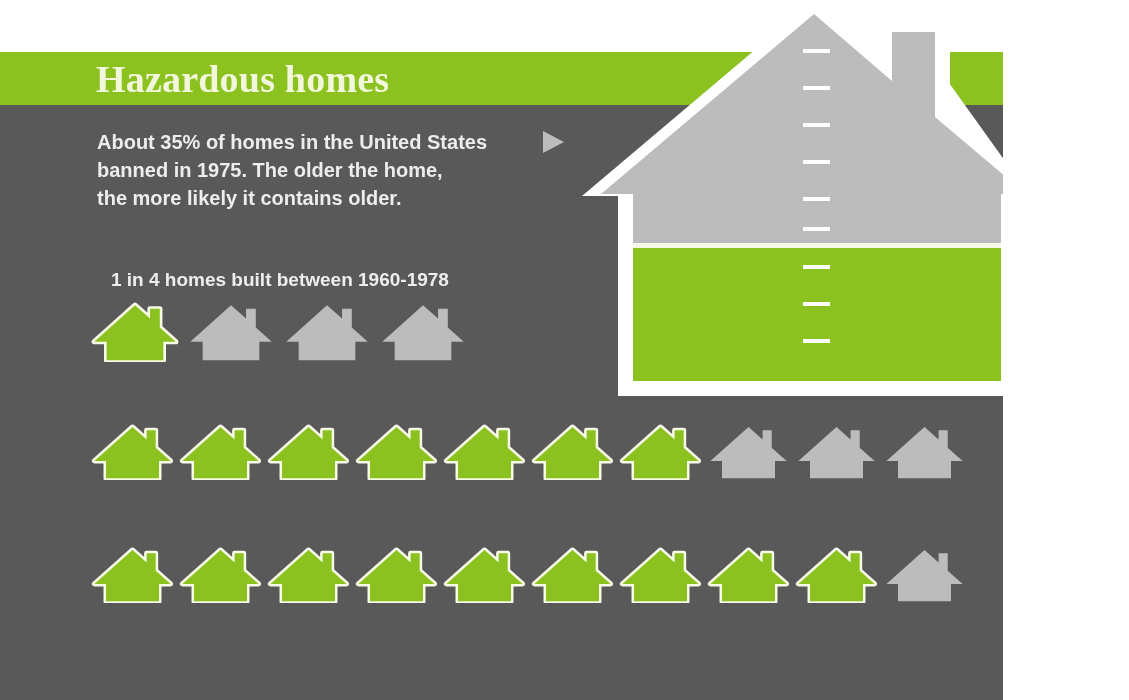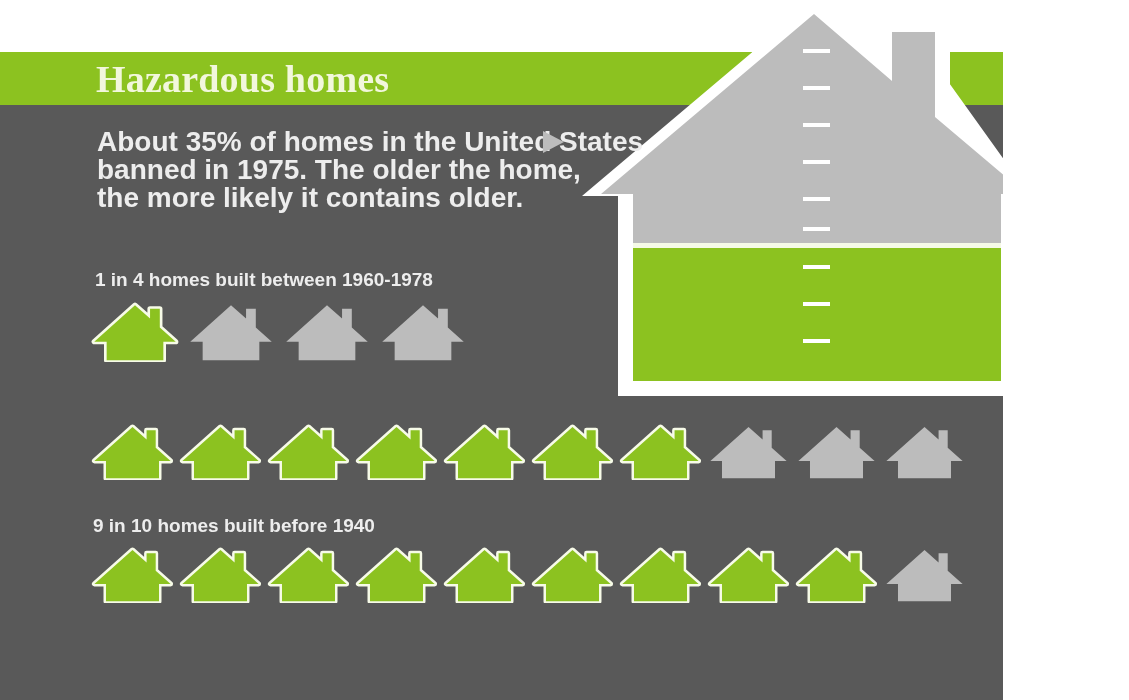--- a/index.html
+++ b/index.html
@@ -50,21 +50,21 @@
     letter-spacing: 0.2px;
     white-space: nowrap;
   }
 
   
   .intro {
     position: absolute;
     left: 97px;
     top: 128px;
     width: 450px;
-    font-size: 28px;
+    font-size: 20px;
     line-height: 28px;
     font-weight: bold;
     color: #EDEDED;
   }
   .intro-line { display: block; white-space: nowrap; }
 
   .play-arrow {
     position: absolute;
     left: 543px;
     top: 131px;
@@ -75,21 +75,21 @@
   }
 
   
   .row-label {
     position: absolute;
     font-size: 19px;
     font-weight: bold;
     color: #EDEDED;
     white-space: nowrap;
   }
-  .row-1-label { left: 95px; top: 269px; }
+  .row-1-label { left: 111px; top: 269px; }
   .row-2-label { left: 93px; top: 392px; }
   .row-3-label { left: 93px; top: 515px; }
 
   
   .house-row { position: absolute; display: flex; }
   .row-1 { left: 90px; top: 300px; }
   .row-2 { left: 90px; top: 422px; }
   .row-3 { left: 90px; top: 545px; }
 
   .house-icon { display: block; }
@@ -285,21 +285,20 @@
           <path d="M 50,6 L 4,47 L 18,47 L 18,68 L 82,68 L 82,47 L 96,47 L 78,31 L 78,10 L 67,10 L 67,21 Z" fill="#BCBCBC"></path>
         </svg>
       </div>
       <div style="width: 88px; height: 58px;">
         <svg width="85" height="58" viewBox="0 0 100 70" class="house-icon">
           <path d="M 50,6 L 4,47 L 18,47 L 18,68 L 82,68 L 82,47 L 96,47 L 78,31 L 78,10 L 67,10 L 67,21 Z" fill="#BCBCBC"></path>
         </svg>
       </div>
     </div>
 
-  <div class="row-label row-3-label">9 in 10 homes built before 1940</div>
   <div class="house-row row-3">
       <div style="width: 88px; height: 58px;">
         <svg width="85" height="58" viewBox="0 0 100 70" class="house-icon">
           <path d="M 50,6 L 4,47 L 18,47 L 18,68 L 82,68 L 82,47 L 96,47 L 78,31 L 78,10 L 67,10 L 67,21 Z" fill="none" stroke="#F7FBE8" stroke-width="6" stroke-linejoin="round"></path>
           <path d="M 50,6 L 4,47 L 18,47 L 18,68 L 82,68 L 82,47 L 96,47 L 78,31 L 78,10 L 67,10 L 67,21 Z" fill="#8CC220"></path>
         </svg>
       </div>
       <div style="width: 88px; height: 58px;">
         <svg width="85" height="58" viewBox="0 0 100 70" class="house-icon">
           <path d="M 50,6 L 4,47 L 18,47 L 18,68 L 82,68 L 82,47 L 96,47 L 78,31 L 78,10 L 67,10 L 67,21 Z" fill="none" stroke="#F7FBE8" stroke-width="6" stroke-linejoin="round"></path>

